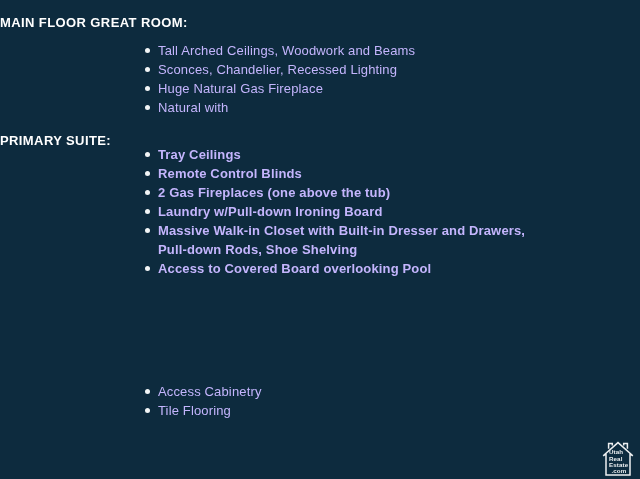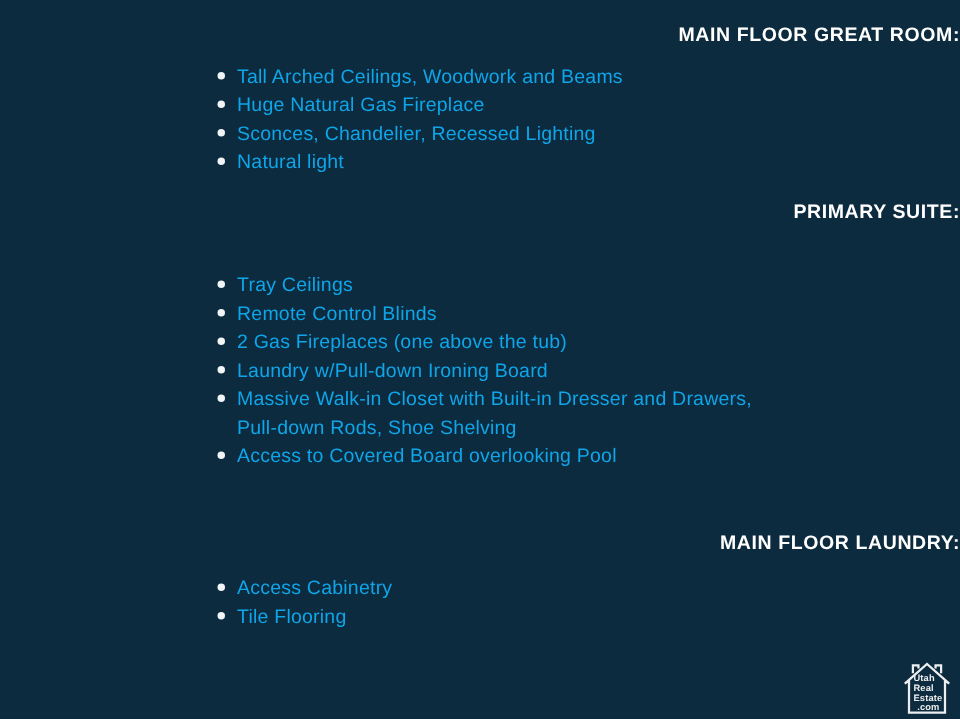--- a/index.html
+++ b/index.html
@@ -5,39 +5,39 @@
   html,body{margin:0;padding:0;background:#0d2b3e;}
   .page{
     position:relative;
     width:640px;height:479px;
     background:#0d2b3e;
     font-family:"Liberation Sans",sans-serif;
     overflow:hidden;
   }
   .heading{
     position:absolute;left:0;width:100%;margin:0;
-    text-align:right;
+    text-align:left;
     color:#ffffff;
     font-size:13px;font-weight:700;line-height:19px;
     letter-spacing:0.4px;
   }
   .h1{top:13px;}
   .h2{top:131px;}
   .h3{top:352px;}
   .list{
     position:absolute;left:145px;
     margin:0;padding:0;list-style:none;
   }
   .list1{top:41px;}
-  .list2{top:180px;}
+  .list2{top:145px;font-weight:bold;}
   .list3{top:382px;}
   .list li{
     position:relative;
     padding-left:13px;
-    color:#0ea5e9;
+    color:#c4b5fd;
     font-size:13px;line-height:19px;
     letter-spacing:0.15px;
     white-space:nowrap;
   }
   .bullet{
     position:absolute;left:0;top:7px;
     width:5px;height:5px;border-radius:50%;
     background:#f2f5f6;
   }
   .line{display:block;}
@@ -60,29 +60,29 @@
 <div class="page">
 
   <h2 class="heading h1">MAIN FLOOR GREAT ROOM:</h2>
   <ul class="list list1">
     <li>
       <span class="bullet"></span>
       <span class="line">Tall Arched Ceilings, Woodwork and Beams</span>
     </li>
     <li>
       <span class="bullet"></span>
+      <span class="line">Sconces, Chandelier, Recessed Lighting</span>
+    </li>
+    <li>
+      <span class="bullet"></span>
       <span class="line">Huge Natural Gas Fireplace</span>
     </li>
     <li>
       <span class="bullet"></span>
-      <span class="line">Sconces, Chandelier, Recessed Lighting</span>
-    </li>
-    <li>
-      <span class="bullet"></span>
-      <span class="line">Natural light</span>
+      <span class="line">Natural with</span>
     </li>
   </ul>
 
   <h2 class="heading h2">PRIMARY SUITE:</h2>
   <ul class="list list2">
     <li>
       <span class="bullet"></span>
       <span class="line">Tray Ceilings</span>
     </li>
     <li>
@@ -101,21 +101,20 @@
       <span class="bullet"></span>
       <span class="line">Massive Walk-in Closet with Built-in Dresser and Drawers,</span>
       <span class="line">Pull-down Rods, Shoe Shelving</span>
     </li>
     <li>
       <span class="bullet"></span>
       <span class="line">Access to Covered Board overlooking Pool</span>
     </li>
   </ul>
 
-  <h2 class="heading h3">MAIN FLOOR LAUNDRY:</h2>
   <ul class="list list3">
     <li>
       <span class="bullet"></span>
       <span class="line">Access Cabinetry</span>
     </li>
     <li>
       <span class="bullet"></span>
       <span class="line">Tile Flooring</span>
     </li>
   </ul>

